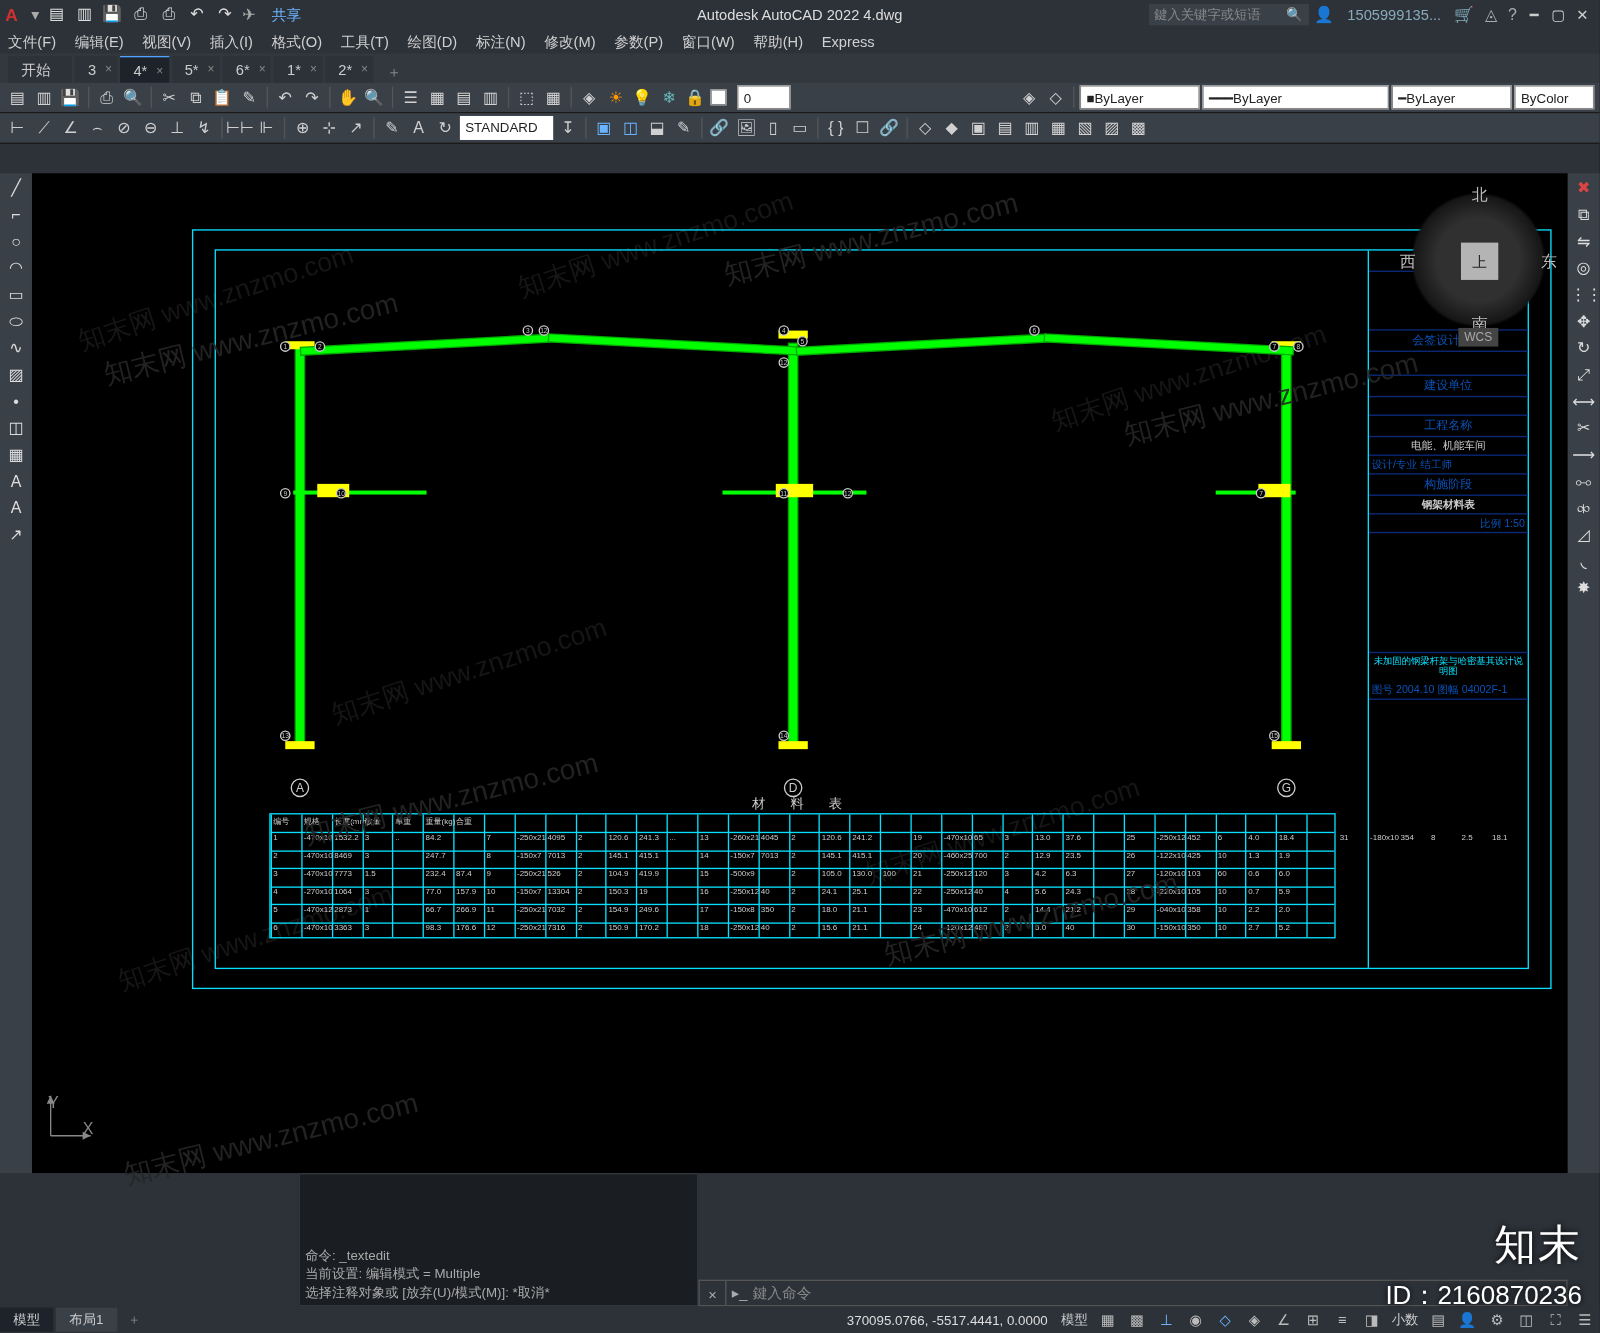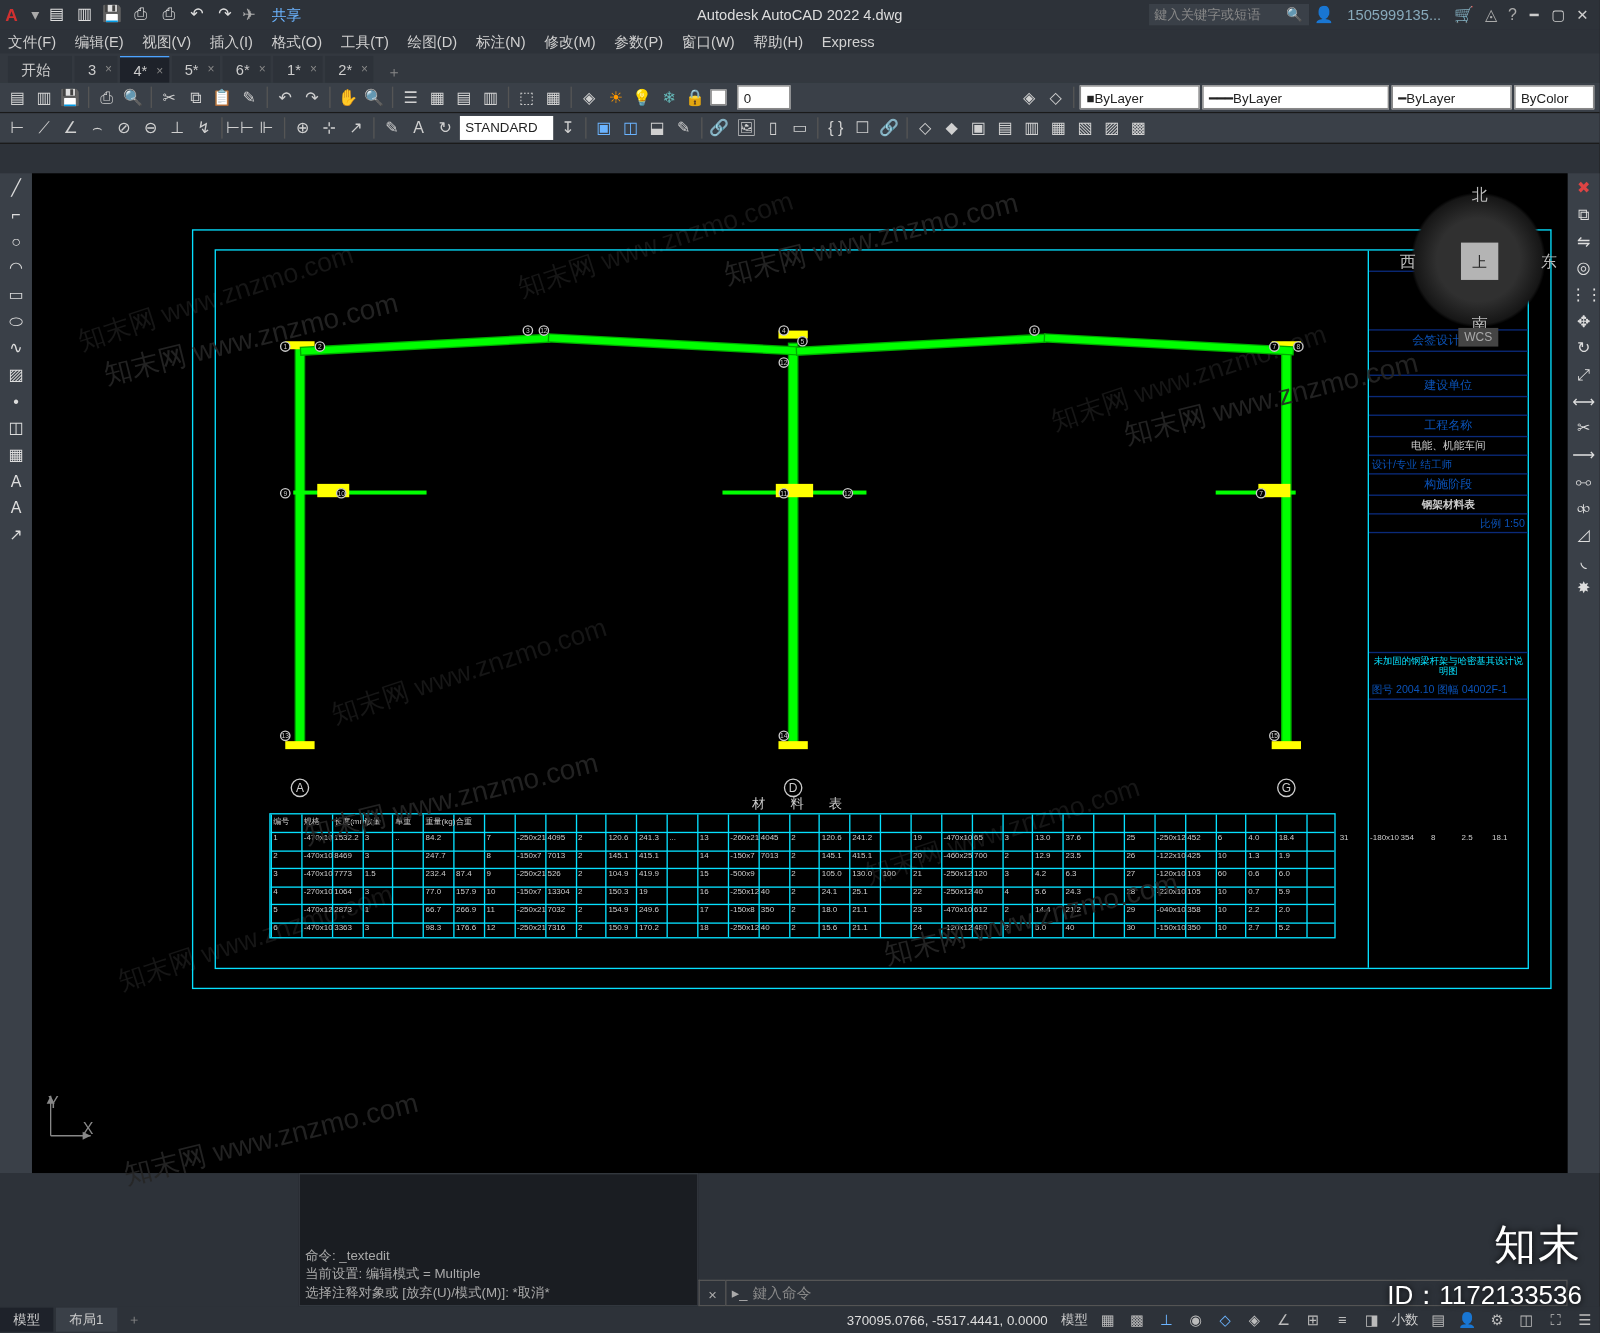--- a/index.html
+++ b/index.html
@@ -721,13 +721,13 @@
 
 <div class="outer">
   <div class="owm" style="left:100px; top:320px">知末网 www.znzmo.com</div>
   <div class="owm" style="left:720px; top:220px">知末网 www.znzmo.com</div>
   <div class="owm" style="left:1120px; top:380px">知末网 www.znzmo.com</div>
   <div class="owm" style="left:300px; top:780px">知末网 www.znzmo.com</div>
   <div class="owm" style="left:880px; top:900px">知末网 www.znzmo.com</div>
   <div class="owm" style="left:120px; top:1120px">知末网 www.znzmo.com</div>
 </div>
 <div class="outerwm">知末</div>
-<div class="outerid">ID：1172133536</div>
+<div class="outerid">ID：2160870236</div>
 
 </body></html>

